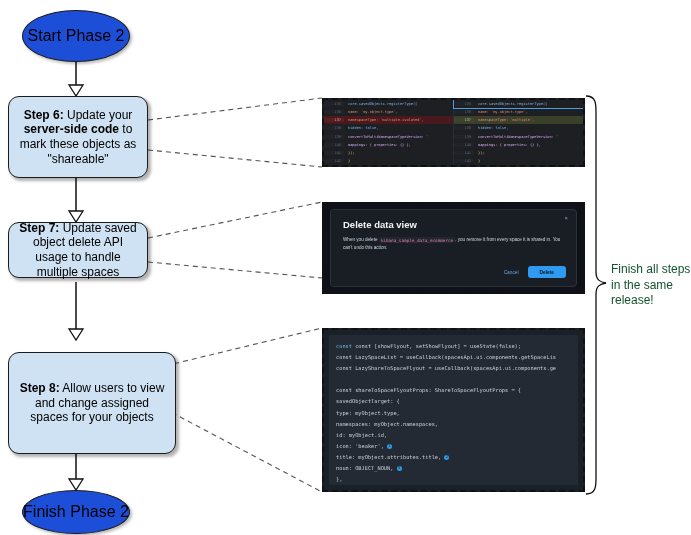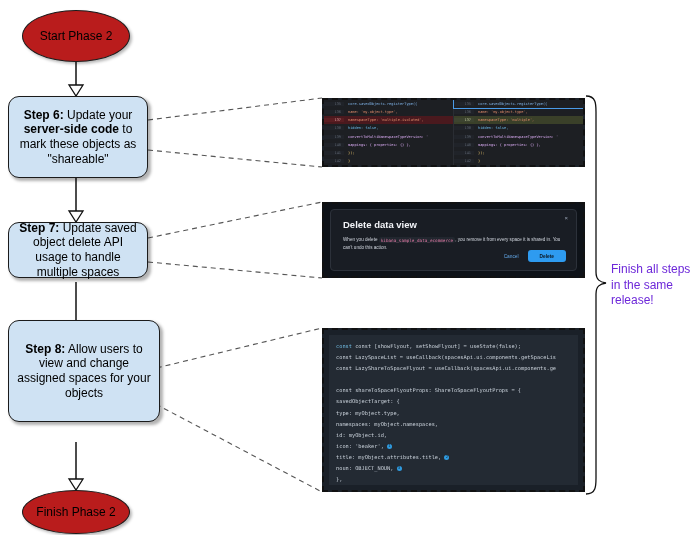--- a/index.html
+++ b/index.html
@@ -3,22 +3,22 @@
 <meta charset="utf-8">
 <style>
   html,body{margin:0;padding:0;background:#ffffff;}
   body{width:691px;height:535px;position:relative;overflow:hidden;
        font-family:"Liberation Sans",sans-serif;color:#000;}
   .stage{position:absolute;left:0;top:0;width:691px;height:535px;}
 
   
   .node{position:absolute;box-sizing:border-box;display:flex;align-items:center;
         justify-content:center;text-align:center;line-height:1.22;}
-  .terminator{background:#b91c1c;border:1.4px solid #1b1b1b;border-radius:50%;
-        font-size:12px;box-shadow:2px 2px 3px rgba(0,0,0,.28);}
+  .terminator{background:#1d4ed8;border:1.4px solid #1b1b1b;border-radius:50%;
+        font-size:16px;box-shadow:2px 2px 3px rgba(0,0,0,.28);}
   .process{background:#cfe2f3;border:1.4px solid #1b1b1b;border-radius:11px;
         font-size:12px;padding:12px 6px;box-shadow:2.5px 2.5px 3px rgba(0,0,0,.30);}
   .process b{font-weight:bold;}
 
   
   .shot{position:absolute;box-sizing:border-box;border:2.5px dashed #111;
         background:#1b2129;overflow:hidden;}
   .shotinner{position:absolute;left:0;top:0;right:0;bottom:0;overflow:hidden;}
 
   
@@ -60,21 +60,21 @@
   .code .ln{height:11.1px;overflow:hidden;}
   .c-kw{color:#6fb8de;}
   .badge{display:inline-block;width:5px;height:5px;border-radius:50%;background:#2f9be0;
          color:#0d1620;font-size:3.6px;line-height:5px;text-align:center;vertical-align:middle;
          font-family:"Liberation Sans",sans-serif;}
 
   
   .zoomline{position:absolute;left:0;top:0;pointer-events:none;}
 
   
-  .bracetext{position:absolute;font-size:12px;line-height:1.3;color:#6d28d9;}
+  .bracetext{position:absolute;font-size:12px;line-height:1.3;color:#14532d;}
 </style>
 </head>
 <body>
 
 <div class="stage">
 
   <svg class="zoomline" width="691" height="535">
 
     <g stroke="#111" stroke-width="1.5" fill="none">
       <line x1="76" y1="62" x2="76" y2="86"></line>
@@ -120,21 +120,21 @@
       <b>Step 6:</b><span> Update your </span><b>server-side code</b><span> to mark these objects as "shareable"</span>
     </div>
   </div>
 
   <div class="node process" style="left:8px;top:222px;width:140px;height:56px;">
     <div>
       <b>Step 7:</b><span> Update saved object delete API usage to handle multiple spaces</span>
     </div>
   </div>
 
-  <div class="node process" style="left:8px;top:320px;width:152px;height:102px;">
+  <div class="node process" style="left:8px;top:352px;width:168px;height:102px;">
     <div>
       <b>Step 8:</b><span> Allow users to view and change assigned spaces for your objects</span>
     </div>
   </div>
 
   <div class="node terminator" style="left:22px;top:490px;width:108px;height:44px;text-align:center;">
     <span>Finish Phase 2</span>
   </div>
 
   <div class="shot" style="left:322px;top:98px;width:263px;height:69px;">
@@ -207,21 +207,21 @@
             </div>
           <div class="drow">
               <span class="dnum">142</span>
               <span class="dcode b">}</span>
             </div>
         </div>
       </div>
     </div>
   </div>
 
-  <div class="shot" style="left:322px;top:202px;width:263px;height:76px;background:#0e1218;">
+  <div class="shot" style="left:322px;top:202px;width:263px;height:92px;background:#0e1218;">
     <div class="shotinner">
       <div class="modal">
         <div class="modal-title">Delete data view</div>
         <div class="modal-x">×</div>
         <div class="modal-body">
           <span>When you delete</span>
           <span class="codechip">kibana_sample_data_ecommerce</span><span>, you remove it from every space it is shared in. You can't undo this action.</span>
         </div>
         <div class="modal-actions">
           <span class="btn-cancel">Cancel</span>

